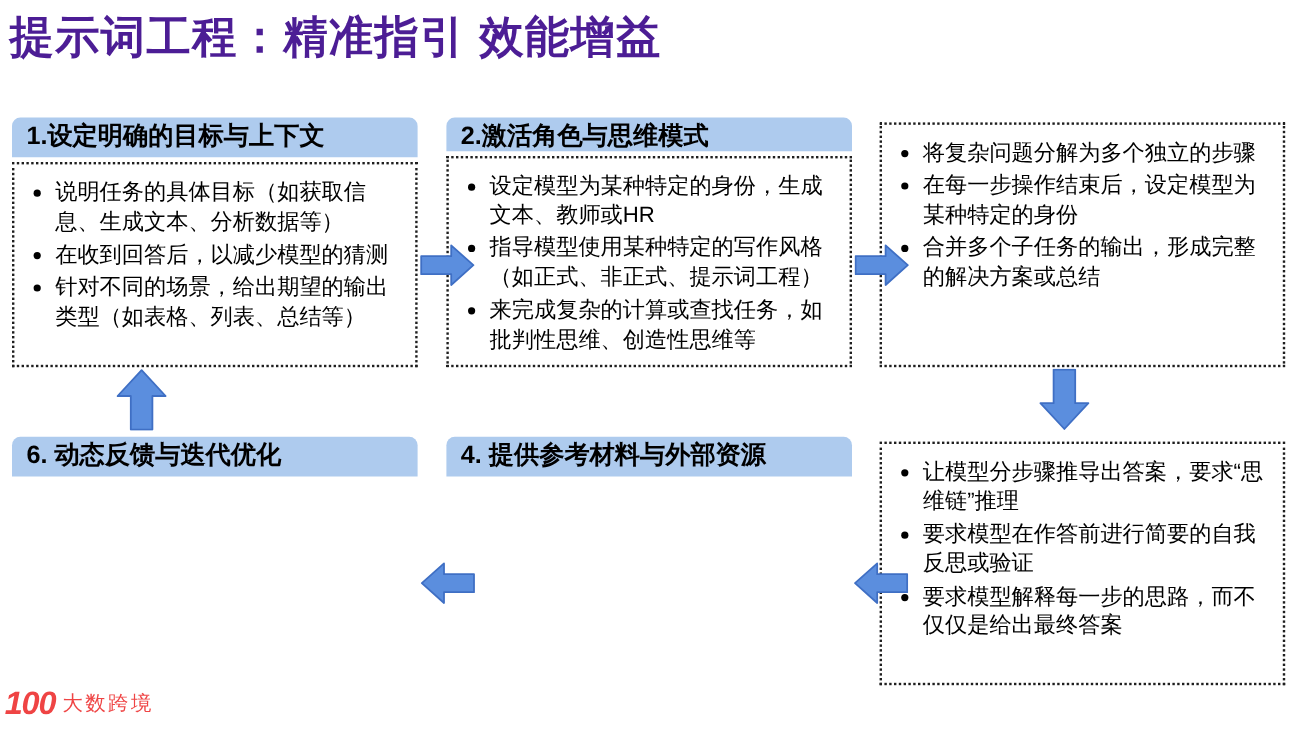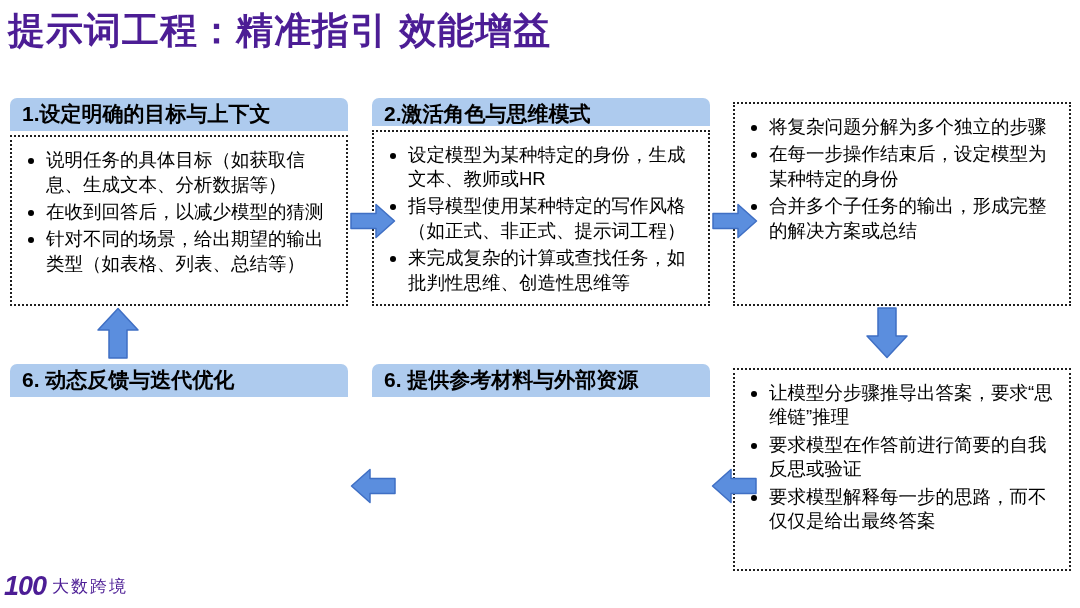--- a/index.html
+++ b/index.html
@@ -53,21 +53,21 @@
     line-height: 1.32;
   }
   .box-body li { margin-bottom: 3px; }
   .flow-arrow { position: absolute; }
   .logo {
     position: absolute;
     left: 4px; top: 571px;
     display: flex;
     align-items: center;
     gap: 6px;
-    color: #4c1d95;
+    color: #ef4444;
     user-select: none;
   }
   .logo-mark {
     font-size: 27px;
     font-weight: bold;
     font-style: italic;
     letter-spacing: -1px;
   }
   .logo-text {
     font-size: 17px;
@@ -104,21 +104,21 @@
     <li>在每一步操作结束后，设定模型为某种特定的身份</li>
     <li>合并多个子任务的输出，形成完整的解决方案或总结</li>
   </ul>
 </div>
 
 <div class="box row-bottom col-1">
   <div class="box-header">6. 动态反馈与迭代优化</div>
 </div>
 
 <div class="box row-bottom col-2">
-  <div class="box-header">6. 提供参考材料与外部资源</div>
+  <div class="box-header">4. 提供参考材料与外部资源</div>
 </div>
 
 <div class="box row-bottom col-3">
   <ul class="box-body">
     <li>让模型分步骤推导出答案，要求“思维链”推理</li>
     <li>要求模型在作答前进行简要的自我反思或验证</li>
     <li>要求模型解释每一步的思路，而不仅仅是给出最终答案</li>
   </ul>
 </div>
 

